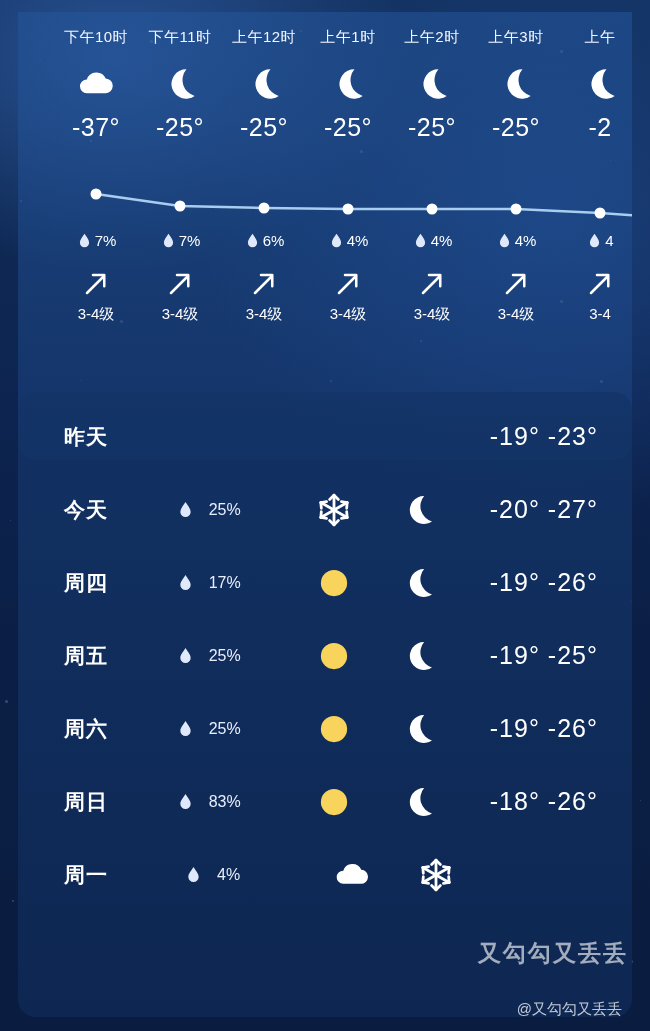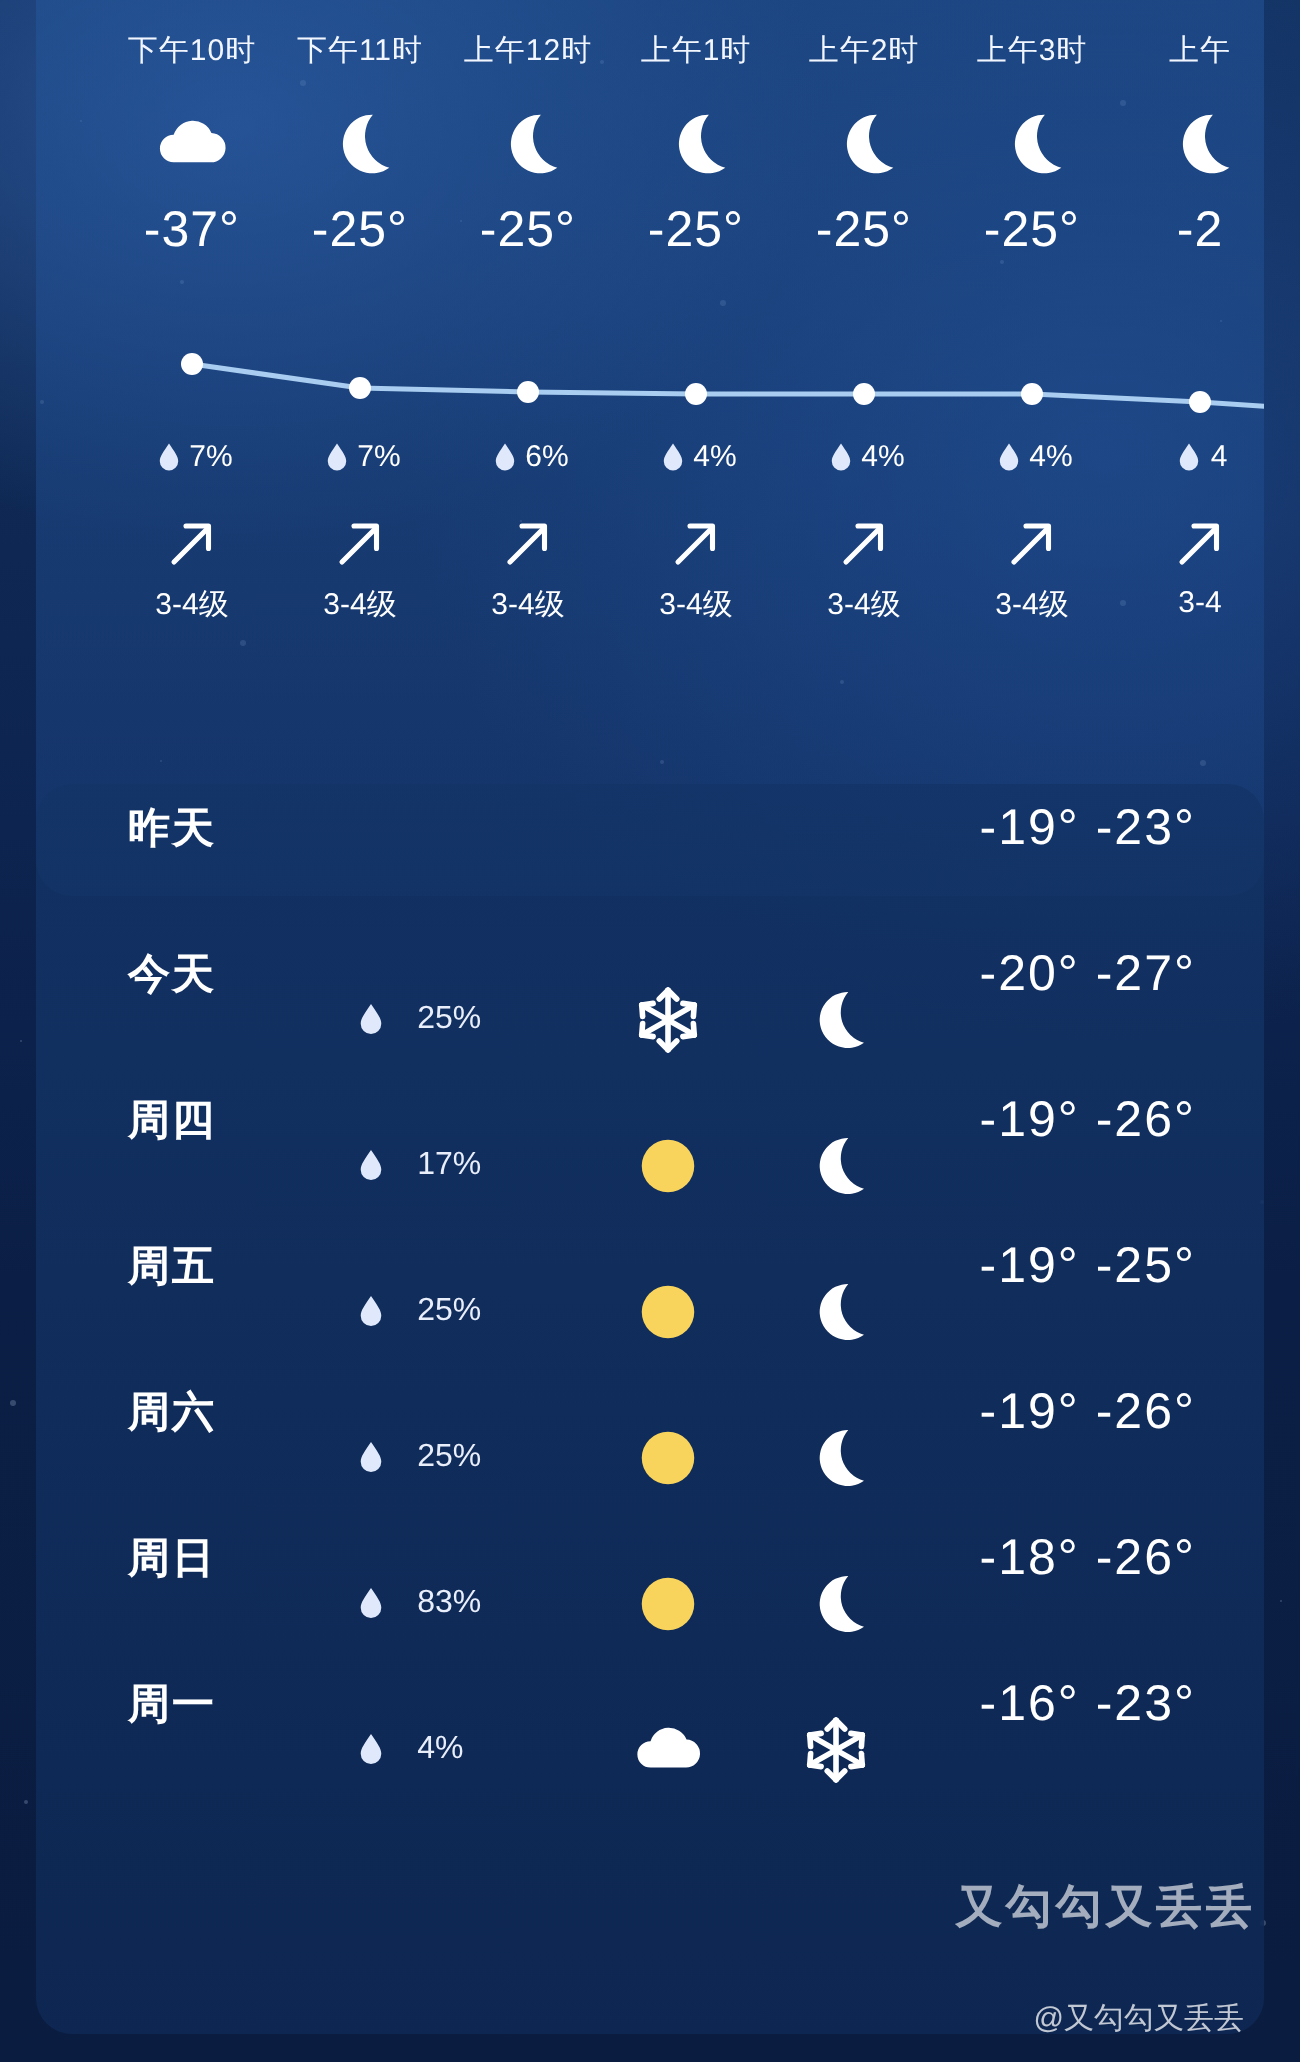--- a/index.html
+++ b/index.html
@@ -16,21 +16,21 @@
       radial-gradient(ellipse 500px 420px at 85% 22%, rgba(40,90,170,0.45) 0%, rgba(40,90,170,0) 70%),
       linear-gradient(180deg, #123160 0%, #0f2a55 18%, #0d2450 40%, #0b1f46 62%, #0a1c3f 100%);
   }
   
   .stars { position:absolute; inset:0; pointer-events:none; opacity:.5; }
   .star { position:absolute; background:#cfe2ff; border-radius:50%; opacity:.45; }
 
   
   .hourly-card {
     position: absolute;
-    left: 18px; top: 0; width: 614px; height: 448px;
+    left: 18px; top: 12px; width: 614px; height: 448px;
     background: linear-gradient(180deg, rgba(36,86,155,0.55) 0%, rgba(28,70,135,0.45) 100%);
     border-radius: 0 0 18px 18px;
     overflow: hidden;
   }
   .hourly-scroll {
     position: absolute; left: 36px; top: 0; width: 640px; height: 100%;
     display: flex;
   }
   .hour-col {
     width: 84px; flex: 0 0 84px;
@@ -55,21 +55,21 @@
   .daily-card {
     position: absolute;
     left: 18px; top: 392px; width: 614px; height: 625px;
     background: linear-gradient(180deg, rgba(19,52,103,0.85) 0%, rgba(14,40,84,0.9) 100%);
     border-radius: 18px;
     padding: 8px 0 0 0;
     overflow: hidden;
   }
   .day-row {
     height: 73px;
-    display: flex; 
+    display: flex; align-items: center;
     color: #ffffff;
     padding: 0 34px 0 46px;
   }
   .day-name { width: 120px; font-size: 21px; font-weight: bold; letter-spacing: 1px; }
   .day-pop { width: 140px; display: flex; align-items: center; gap: 14px; font-size: 16px; color: #e9eefb; }
   .day-pop .pop-text { font-size: 16px; }
   .day-icons { flex: 1; display: flex; align-items: center; gap: 40px; padding-left: 6px; }
   .day-temps { width: 170px; text-align: right; font-size: 25px; letter-spacing: 1px; white-space: nowrap; }
 
   .icon-slot { width: 44px; height: 44px; display: flex; align-items: center; justify-content: center; }
@@ -472,18 +472,17 @@
               <line x1="39" y1="32.5" x2="38.5" y2="26"></line>
               <line x1="39" y1="32.5" x2="32.5" y2="33.5"></line>
               <line x1="9" y1="32.5" x2="15.5" y2="33.5"></line>
               <line x1="9" y1="32.5" x2="9.5" y2="26"></line>
               <line x1="39" y1="15.5" x2="32.5" y2="14.5"></line>
               <line x1="39" y1="15.5" x2="38.5" y2="22"></line>
             </g>
           </svg>
         </div>
       </div>
-      <div class="day-temps">-16° -23°</div>
     </div>
   </div>
 
 <div class="wm-right">又勾勾又丢丢</div>
 <div class="wm-bottom">@又勾勾又丢丢</div>
 
 </body></html>

